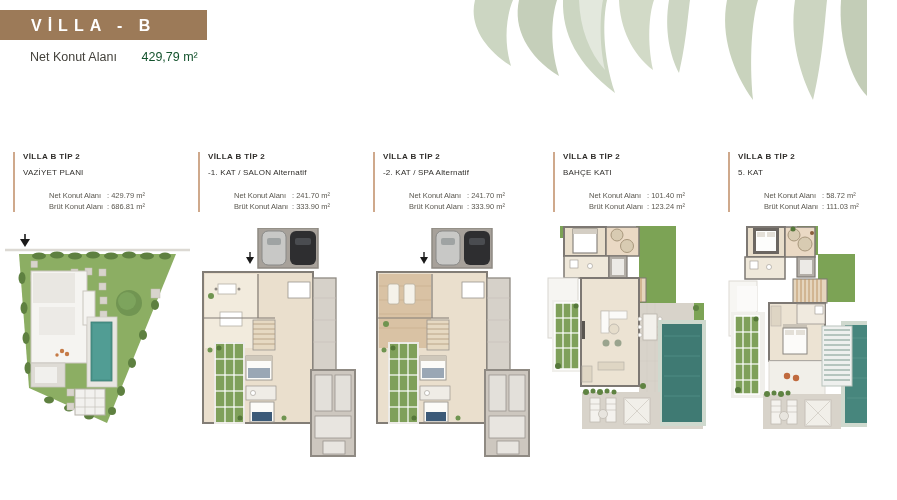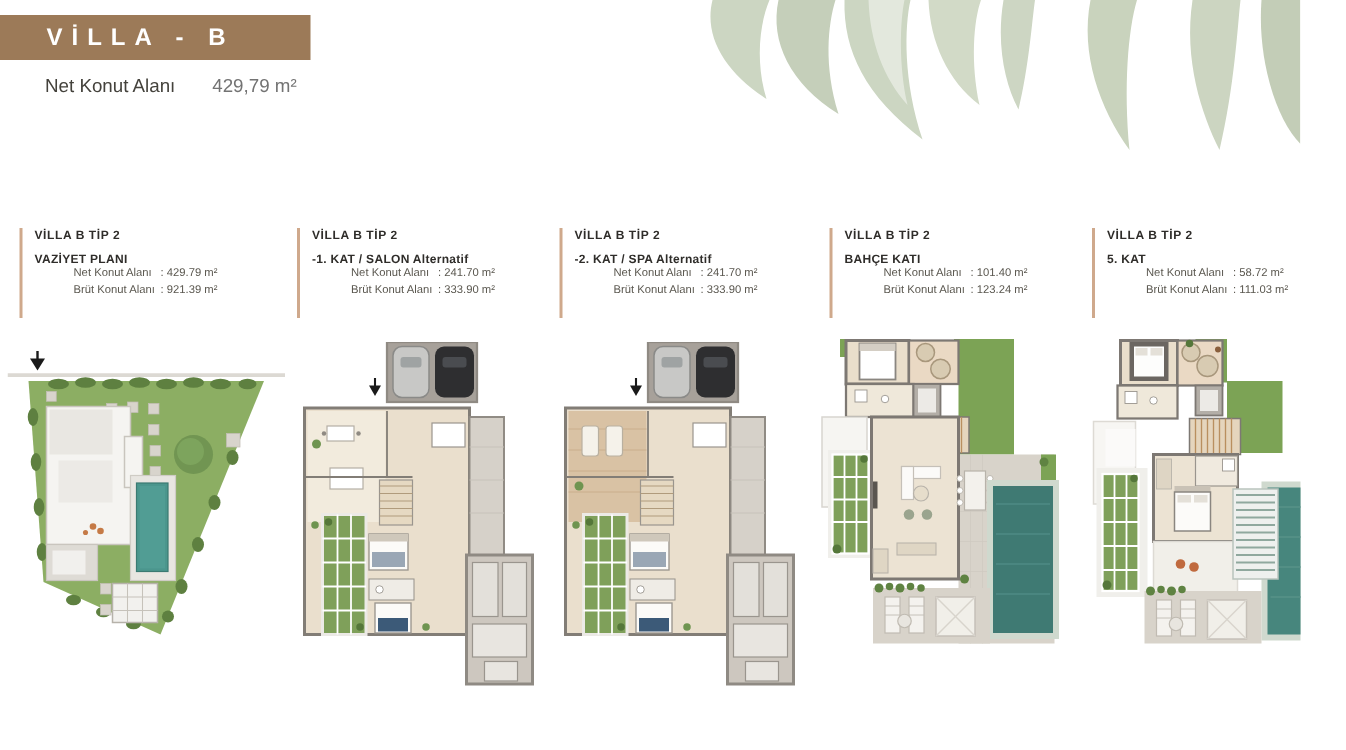--- a/index.html
+++ b/index.html
@@ -8,30 +8,30 @@
 
   
   .banner{position:absolute;left:0;top:10px;width:207px;height:30px;background:#9c7a58;
           color:#ffffff;font-weight:bold;font-size:16px;letter-spacing:6px;
           line-height:31px;padding-left:31px;box-sizing:border-box;}
 
   
   .summary{position:absolute;left:30px;top:49px;font-size:12.5px;color:#44423c;line-height:17px;}
   .summary .row{white-space:nowrap;}
   .summary .lab{display:inline-block;width:108px;}
-  .summary .val{display:inline-block;color:#737373;}
+  .summary .val{display:inline-block;color:#14532d;}
 
   
   .leaves{position:absolute;top:0;right:0;width:400px;height:135px;pointer-events:none;}
 
   
   .col-header{position:absolute;top:152px;width:160px;border-left:2px solid #cfa98c;
               padding-left:8px;min-height:60px;}
   .col-title{font-size:8px;font-weight:bold;color:#2f2d2a;letter-spacing:.4px;margin-bottom:7px;}
-  .col-subtitle{font-size:8px;font-weight:bold;color:#2f2d2a;letter-spacing:.2px;margin-bottom:0;}
+  .col-subtitle{font-size:8px;font-weight:normal;color:#2f2d2a;letter-spacing:.2px;margin-bottom:14px;}
   .area-line{font-size:7.5px;color:#5a574f;line-height:10.5px;white-space:nowrap;margin-left:26px;}
   .area-line .al{display:inline-block;width:58px;}
 
   .plan{position:absolute;}
 </style>
 </head>
 <body>
 
 <div id="page">
 
@@ -52,21 +52,21 @@
     <div class="row">
       <span class="lab">Net Konut Alanı</span>
       <span class="val">429,79 m²</span>
     </div>
   </div>
 
   <div class="col-header" style="left:13px">
     <div class="col-title">VİLLA B TİP 2</div>
     <div class="col-subtitle">VAZİYET PLANI</div>
     <div class="area-line"><span class="al">Net Konut Alanı</span><span>: 429.79 m²</span></div>
-    <div class="area-line"><span class="al">Brüt Konut Alanı</span><span>: 921.39 m²</span></div>
+    <div class="area-line"><span class="al">Brüt Konut Alanı</span><span>: 686.81 m²</span></div>
   </div>
 
   <div class="col-header" style="left:198px">
     <div class="col-title">VİLLA B TİP 2</div>
     <div class="col-subtitle">-1. KAT / SALON Alternatif</div>
     <div class="area-line"><span class="al">Net Konut Alanı</span><span>: 241.70 m²</span></div>
     <div class="area-line"><span class="al">Brüt Konut Alanı</span><span>: 333.90 m²</span></div>
   </div>
 
   <div class="col-header" style="left:373px">

